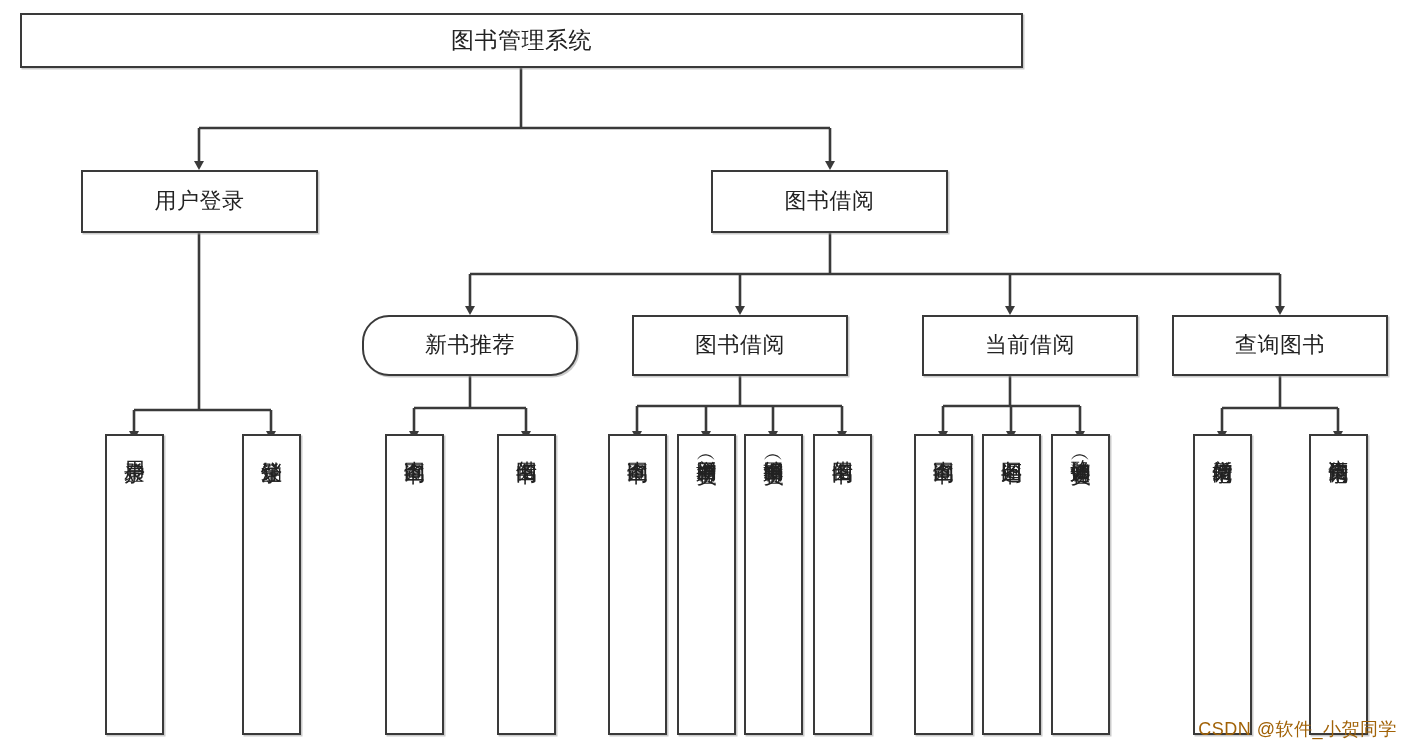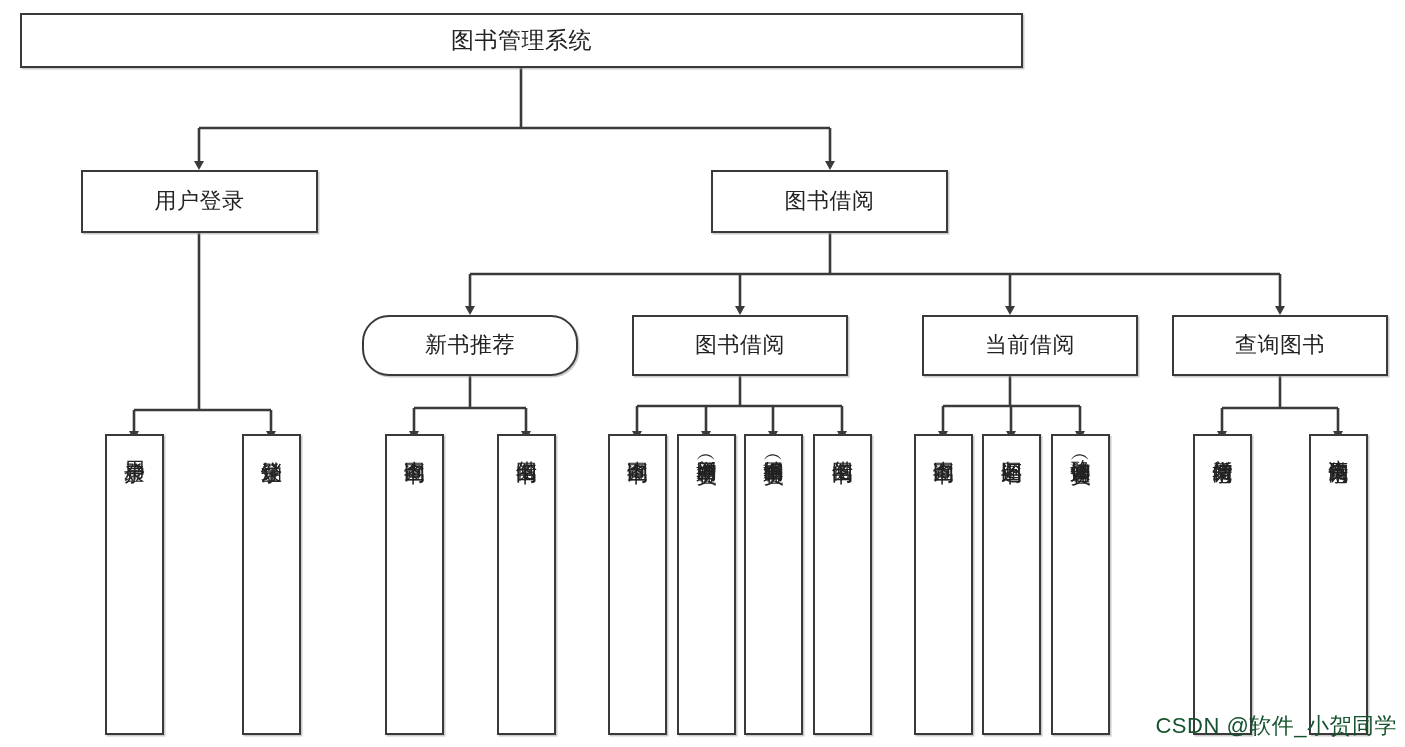--- a/index.html
+++ b/index.html
@@ -62,22 +62,22 @@
     letter-spacing: 1px;
     white-space: nowrap;
   }
   .node.vert.tall .label {
     font-size: 20px;
   }
   .watermark {
     position: absolute;
     right: 8px;
     bottom: 6px;
-    font-size: 22px;
-    color: #14532d;
+    font-size: 18px;
+    color: #a16207;
     letter-spacing: 0.5px;
     white-space: nowrap;
     font-family: "Liberation Sans", "DejaVu Sans", sans-serif;
   }
 </style>
 </head>
 <body>
 
 <div id="canvas">
 

